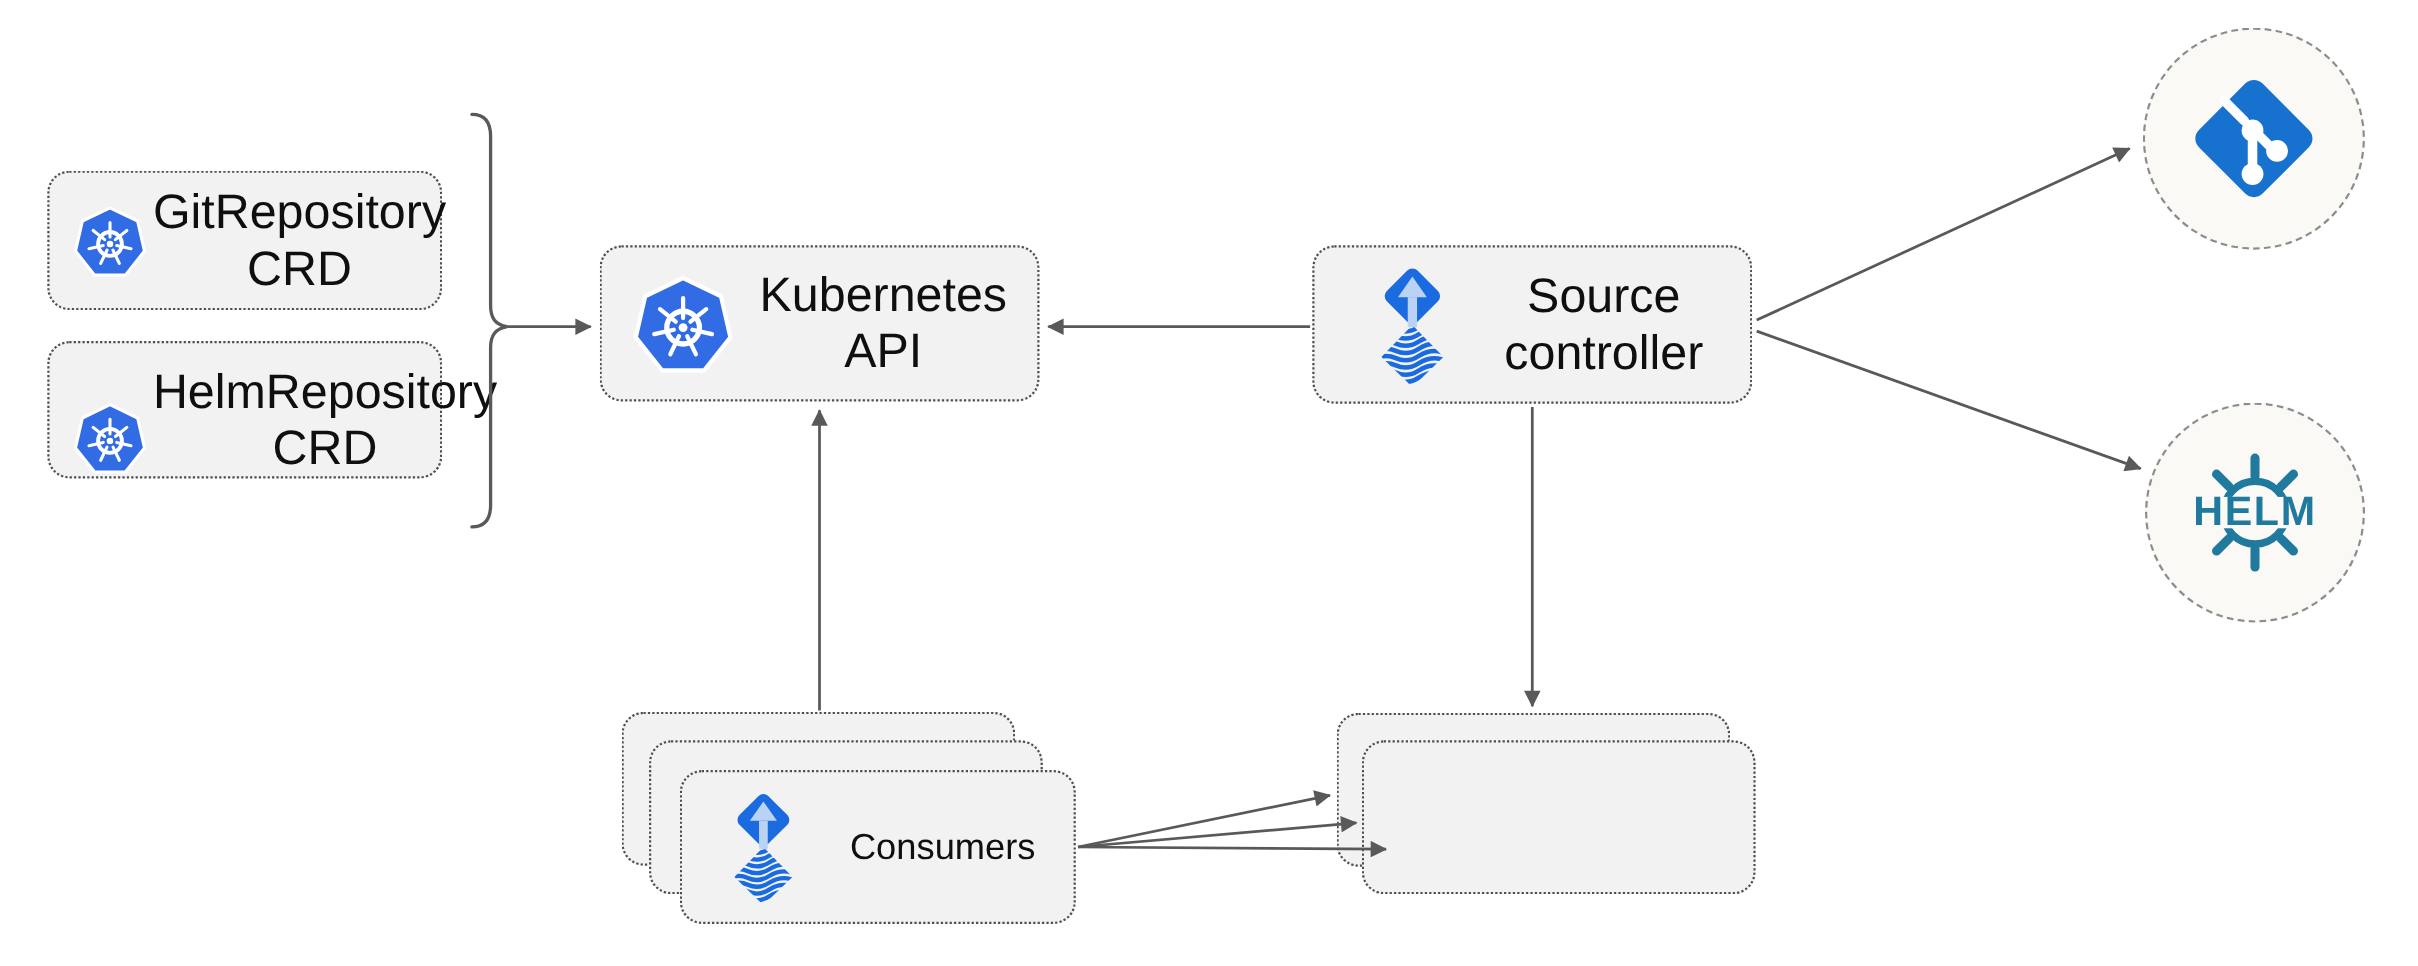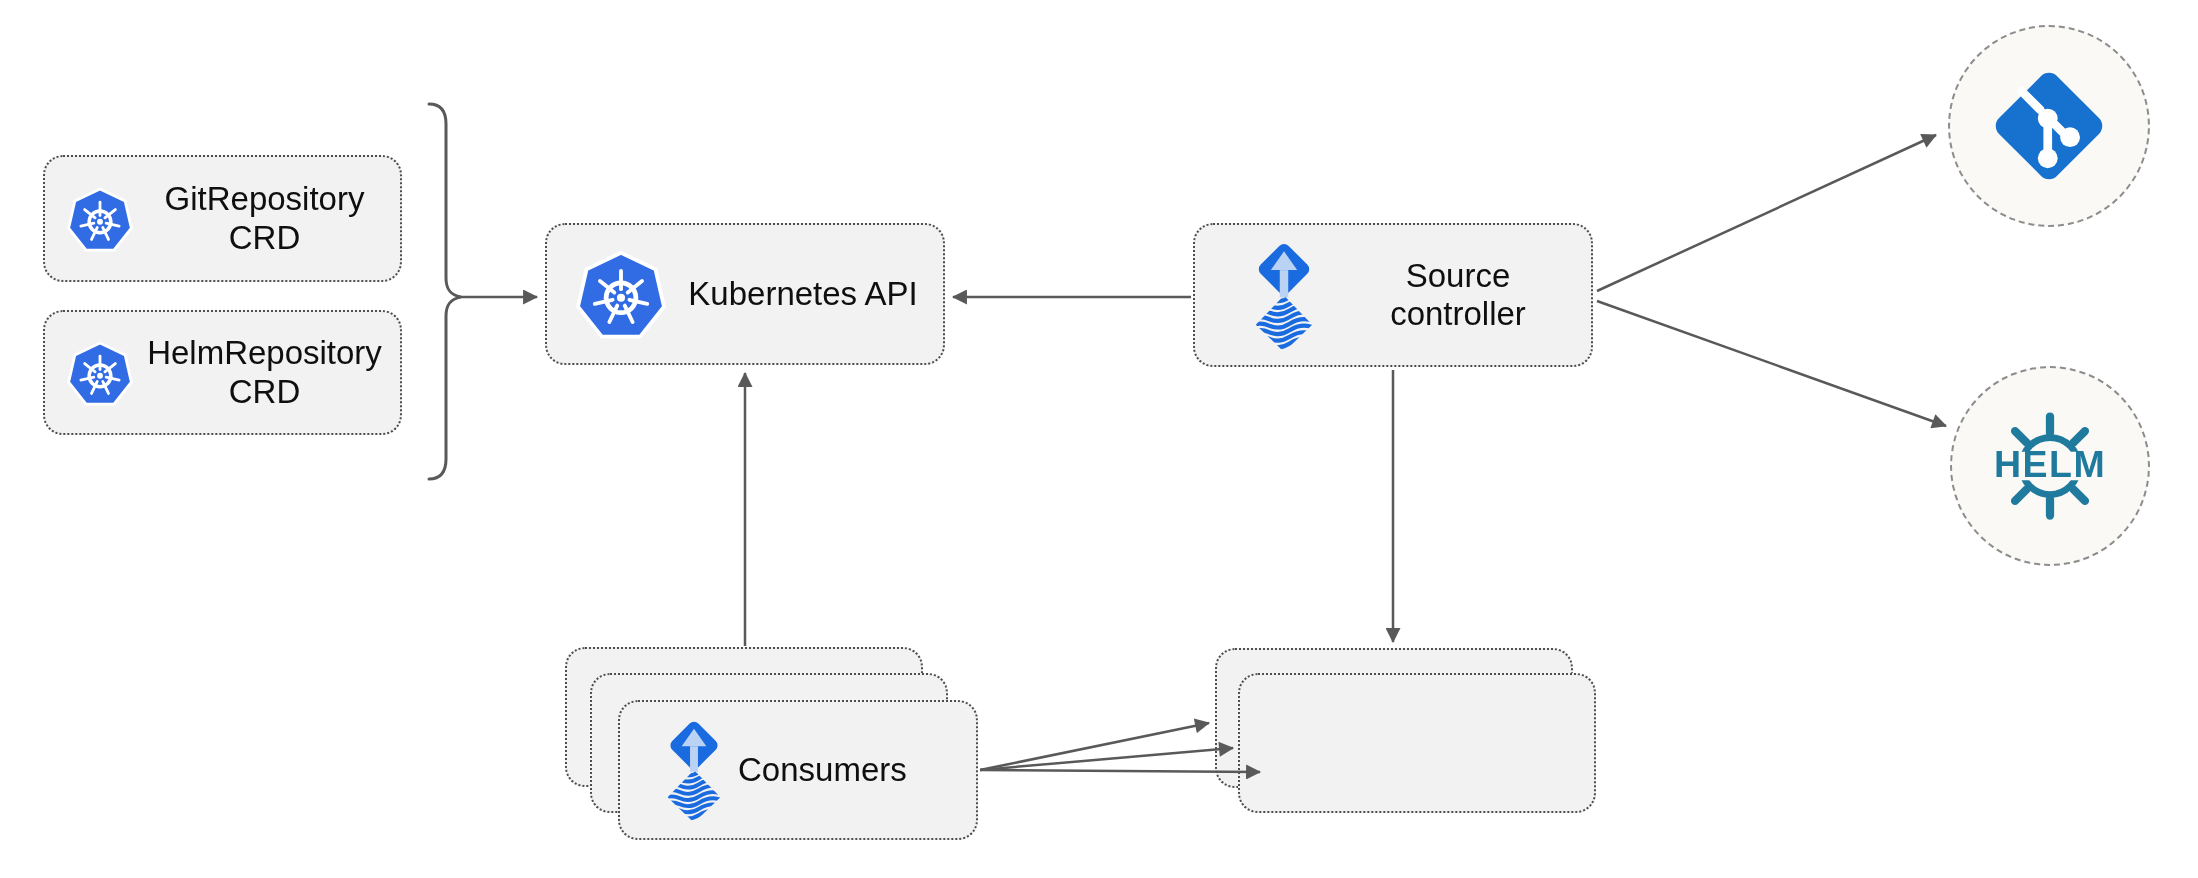--- a/index.html
+++ b/index.html
@@ -13,36 +13,36 @@
   body{background:var(--background);font-family:"Liberation Sans","DejaVu Sans",sans-serif;}
   #canvas{position:relative;width:2198px;height:878px;background:var(--background);overflow:hidden;}
 
   .node{
     position:absolute;background:var(--box-fill);
     border:2.5px dotted var(--box-border);border-radius:20px;
     display:flex;align-items:center;box-sizing:border-box;
   }
   .node .label{
     flex:1;text-align:center;color:var(--text-color);
-    font-size:33px;line-height:1.16;padding:0 10px 0 4px;
+    font-size:44px;line-height:1.16;padding:0 10px 0 4px;
   }
   .stack-layer{
     position:absolute;background:var(--box-fill);
     border:2.5px dotted var(--box-border);border-radius:20px;
     box-sizing:border-box;
   }
   .registry{
     position:absolute;border-radius:50%;
     border:2.5px dashed var(--circle-border);background:var(--circle-fill);
     display:flex;align-items:center;justify-content:center;box-sizing:border-box;
   }
   .icon{flex:0 0 auto;display:block;}
   #overlay{position:absolute;left:0;top:0;width:2198px;height:878px;pointer-events:none;z-index:40;}
   #box-git-crd   {left:43px;  top:155px; width:359px; height:127px;}
-  #box-helm-crd  {left:43px;  top:310px; width:359px; height:125px;}
+  #box-helm-crd  {left:43px;  top:310px; width:359px; height:125px;align-items:flex-end;}
   #box-k8s-api   {left:545px; top:223px; width:400px; height:142px;}
   #box-source    {left:1193px;top:223px; width:400px; height:144px;}
   #circle-git    {left:1948px;top:25px;  width:202px; height:202px;}
   #circle-helm   {left:1950px;top:366px; width:200px; height:200px;}
   #consumers-stack{position:absolute;left:565px;top:647px;width:414px;height:194px;}
   #artifacts-stack{position:absolute;left:1215px;top:648px;width:411px;height:193px;}
   .front-box{display:flex;align-items:center;}
 </style>
 </head>
 <body>
@@ -174,21 +174,21 @@
       </svg>
   </div>
 
   <div id="consumers-stack">
     <div class="stack-layer" style="left:0;top:0;width:358px;height:140px"></div>
     <div class="stack-layer" style="left:25px;top:26px;width:358px;height:140px"></div>
     <div class="stack-layer front-box" style="left:53px;top:53px;width:360px;height:140px">
       <svg class="icon" width="88" height="106" style="margin-left:30px">
           <use href="#sym-flux"></use>
         </svg>
-      <div class="label" style="flex:1;text-align:left;font-size:33px;color:var(--text-color)">Consumers</div>
+      <div class="label" style="flex:1;text-align:center;font-size:33px;color:var(--text-color)">Consumers</div>
     </div>
   </div>
 
   <div id="artifacts-stack">
     <div class="stack-layer" style="left:0;top:0;width:358px;height:140px"></div>
     <div class="stack-layer" style="left:23px;top:25px;width:358px;height:140px"></div>
   </div>
 
   <svg id="overlay" viewBox="0 0 2198 878">
     <path d="M429 104 C441 104 446 111 446 124 L446 278 C446 289 450 295 461 297 C450 299 446 305 446 316 L446 459 C446 472 441 479 429 479" fill="none" stroke="var(--arrow-gray)" stroke-width="3" stroke-linecap="round"></path>

